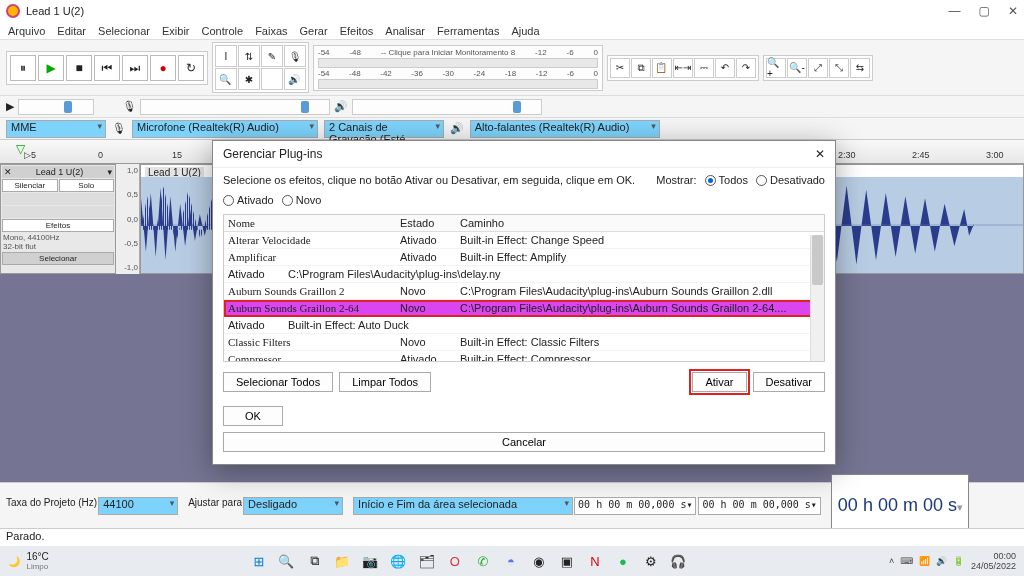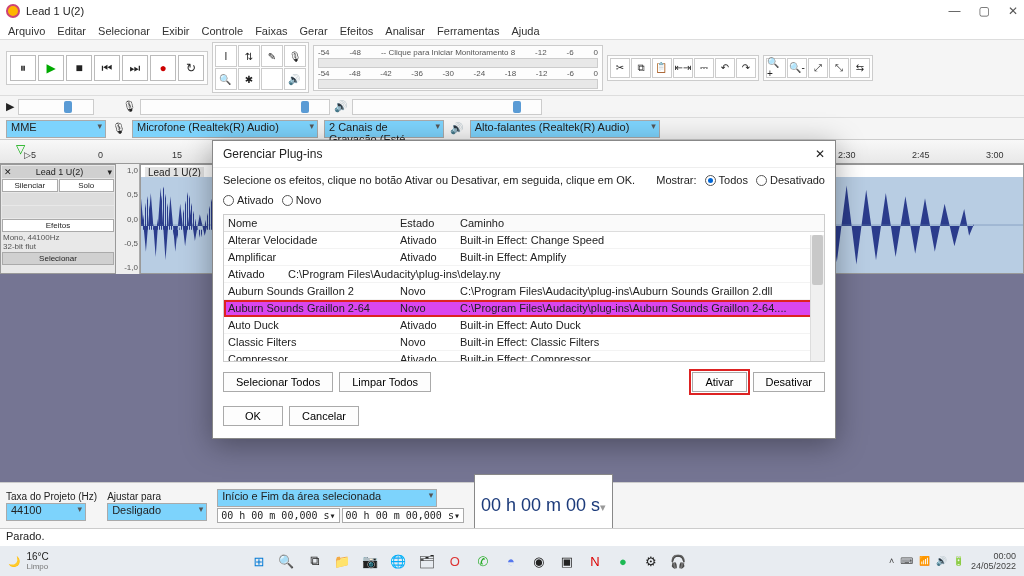--- a/index.html
+++ b/index.html
@@ -35,50 +35,50 @@
   .tprow { display: flex; gap: 1px; margin: 1px 0; }
   .tpbtn { flex: 1; background: #fff; border: 1px solid #aaa; text-align: center; font-size: 8px; padding: 1px; cursor: pointer; }
   .tpslider { height: 12px; background: #ddd; margin: 1px 0; position: relative; }
   .trackwave { flex: 1; background: #fff; border: 1px solid #999; position: relative; overflow: hidden; }
   .tracklabel { position: absolute; left: 4px; top: 2px; font-size: 10px; background: rgba(220,220,220,0.8); padding: 0 3px; }
   .wave { position: absolute; left: 0; right: 0; top: 12px; bottom: 0; background: #b8cde3; }
   .wave::before, .wave::after { content: ""; position: absolute; top: 0; bottom: 0; background: repeating-linear-gradient(90deg, #2b3c8c 0, #2b3c8c 1px, transparent 1px, transparent 2px); }
   .wave::before { left: 2px; width: 82px; clip-path: polygon(0 45%, 5% 20%, 15% 60%, 25% 10%, 40% 70%, 55% 15%, 70% 65%, 85% 20%, 100% 50%, 100% 55%, 0 55%); height:100%; }
   .emptyarea { flex: 1; background: #757593; }
   .bottom { position: absolute; bottom: 30px; left: 0; right: 0; background: #f5f5f5; border-top: 1px solid #ccc; padding: 2px 6px; display: flex; gap: 10px; align-items: center; height: 46px;}
-  .btcol { display: flex; flex-direction: column; gap: 1px; font-size: 10px; }
+  .btcol { display: flex; gap: 1px; font-size: 10px; }
   .timedisp { font-family: "Courier New", monospace; font-size: 18px; background: #fff; border: 1px solid #888; padding: 20px 6px; color: #1b3a7a; }
   .timedisp .unit { color: #999; font-size: 11px; }
   .selbox { font-family: monospace; font-size: 10px; background: #fff; border: 1px solid #aaa; padding: 1px 3px; }
   .taskbar { position: absolute; bottom: 0; left: 0; right: 0; height: 30px; background: #e8ecf1; display: flex; align-items: center; padding: 0 8px; justify-content: space-between; }
   .taskbar .left { display: flex; align-items: center; gap: 6px; font-size: 10px; }
   .taskbar .center { display: flex; gap: 6px; }
   .tskicon { width: 22px; height: 22px; border-radius: 3px; display: flex; align-items: center; justify-content: center; font-size: 13px; }
   .taskbar .right { display: flex; align-items: center; gap: 6px; font-size: 9px; color: #444; }
 
   
   .dialog { position: absolute; left: 212px; top: 140px; width: 624px; background: #fff; border: 1px solid #888; box-shadow: 0 6px 28px rgba(0,0,0,.35); }
   .dlghead { display: flex; justify-content: space-between; padding: 6px 10px; font-size: 12px; border-bottom: 1px solid #eee; }
   .dlgtop { padding: 6px 10px; font-size: 11px; display: flex; align-items: center; gap: 8px; flex-wrap: wrap; }
   .radio { display: inline-flex; align-items: center; gap: 3px; }
   .radio .r { width: 11px; height: 11px; border: 1px solid #555; border-radius: 50%; display: inline-flex; align-items: center; justify-content: center; }
   .radio.sel .r::after { content: ""; width: 5px; height: 5px; background: #0066d6; border-radius: 50%; }
   .plist { border: 1px solid #ccc; margin: 2px 10px; height: 148px; overflow: hidden; position: relative; }
   .phead, .prow { display: flex; font-size: 11px; }
   .phead { background: #fafafa; border-bottom: 1px solid #ddd; font-weight: 400; }
   .pcol { padding: 2px 4px; overflow: hidden; white-space: nowrap; text-overflow: ellipsis; }
-  .c1 { width: 172px; } .c2 { width: 60px; } .c3 { flex: 1; }
+  .c1 { width: 172px; font-family: Liberation Serif, serif; } .c2 { width: 60px; } .c3 { flex: 1; }
   .prow { border-bottom: 1px solid #f3f3f3; }
   .prow.hl { outline: 2px solid #d22; outline-offset: -2px; background: #fff; }
   .prow.hl.sel { background: #d946ef; }
   .dlgbtns { padding: 8px 10px; display: flex; justify-content: space-between; }
   .dlgbtns .l, .dlgbtns .r { display: flex; gap: 6px; }
   .dbtn { background: #fdfdfd; border: 1px solid #aaa; padding: 3px 12px; font-size: 11px; cursor: pointer; }
   .dbtn.hl { outline: 2px solid #d22; outline-offset: 1px; }
-  .dlgfoot { padding: 6px 10px 12px; display: flex; justify-content: flex-start; gap: 6px; }
+  .dlgfoot { padding: 6px 10px 12px; display: flex; justify-content: center; gap: 6px; flex-direction: column; }
   .scrollbar { position: absolute; right: 0; top: 20px; bottom: 0; width: 14px; background: #f0f0f0; border-left: 1px solid #ddd; }
   .scrollbar .th { position: absolute; left: 1px; right: 1px; top: 0; height: 50px; background: #c8c8c8; border-radius: 2px; }
   .paradotxt { position:absolute; bottom:30px; left:0; right:0; height:18px; background:#fff; border-top:1px solid #ccc; padding:1px 6px; font-size:11px; transform:translateY(0);}
   
   .bottom { bottom: 48px; }
   .paradotxt { bottom: 30px; }
 
   .vscale { width:24px; background:#eee; border-right:1px solid #aaa; font-size:8px; display:flex; flex-direction:column; justify-content:space-between; padding:2px 1px; text-align:right; color:#555;}
   
   svg.wv { width:100%; height:100%; }
@@ -387,21 +387,20 @@
         <div class="pcol c1">Auburn Sounds Graillon 2</div>
         <div class="pcol c2">Novo</div>
         <div class="pcol c3">C:\Program Files\Audacity\plug-ins\Auburn Sounds Graillon 2.dll</div>
       </div>
     <div class="prow hl sel">
         <div class="pcol c1">Auburn Sounds Graillon 2-64</div>
         <div class="pcol c2">Novo</div>
         <div class="pcol c3">C:\Program Files\Audacity\plug-ins\Auburn Sounds Graillon 2-64....</div>
       </div>
     <div class="prow">
-        <div class="pcol c1">Auto Duck</div>
         <div class="pcol c2">Ativado</div>
         <div class="pcol c3">Built-in Effect: Auto Duck</div>
       </div>
     <div class="prow">
         <div class="pcol c1">Classic Filters</div>
         <div class="pcol c2">Novo</div>
         <div class="pcol c3">Built-in Effect: Classic Filters</div>
       </div>
     <div class="prow">
         <div class="pcol c1">Compressor</div>

